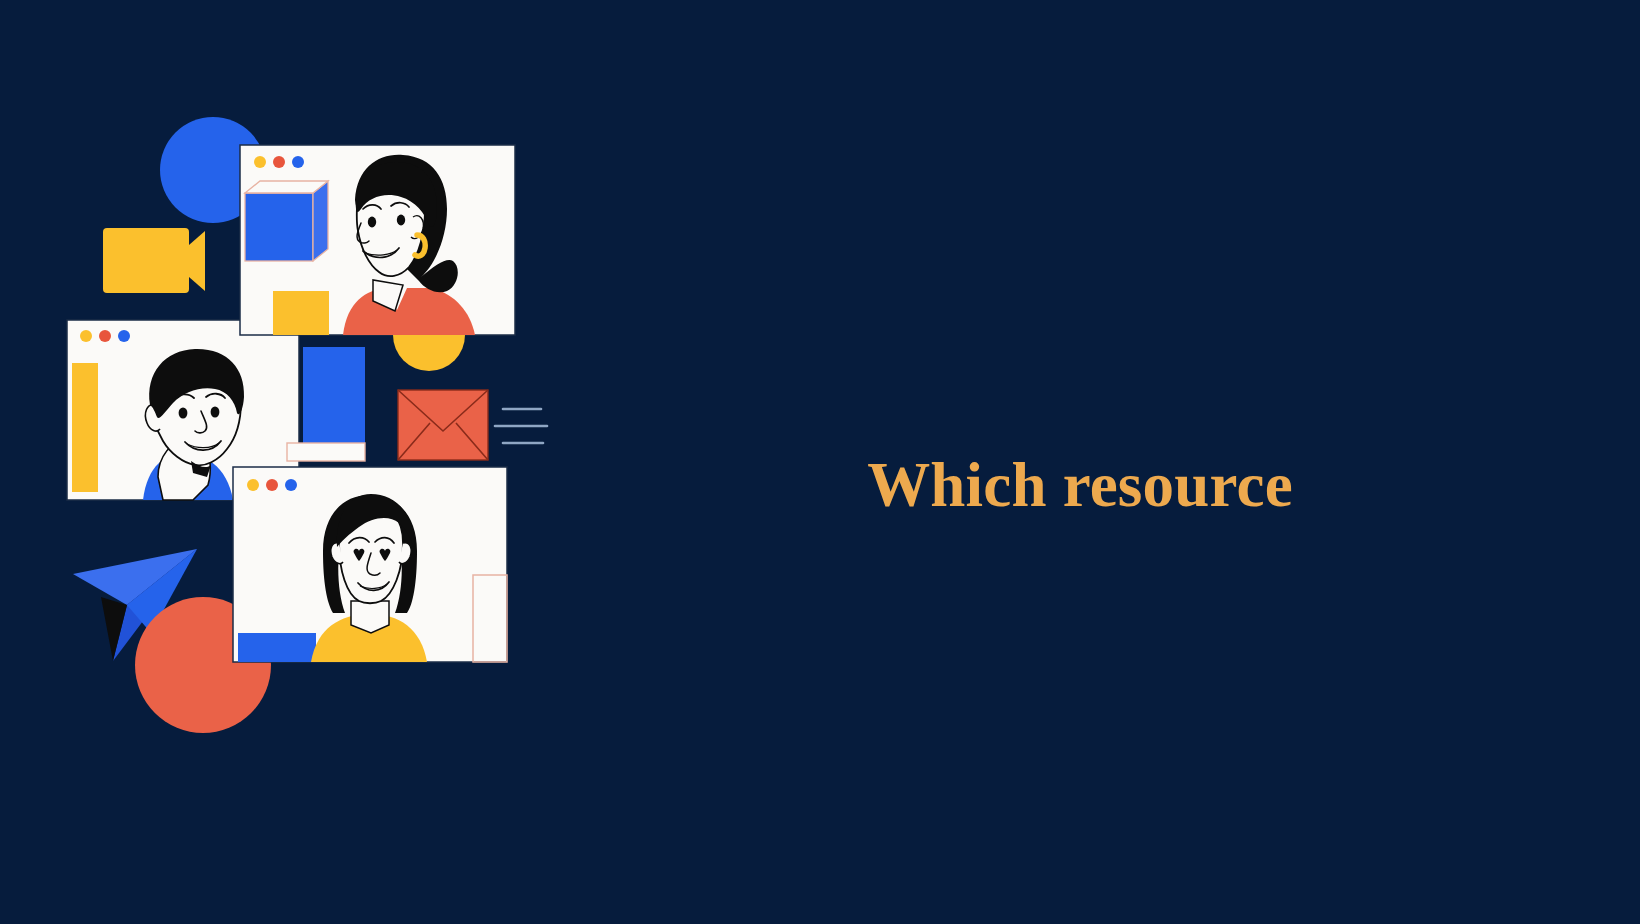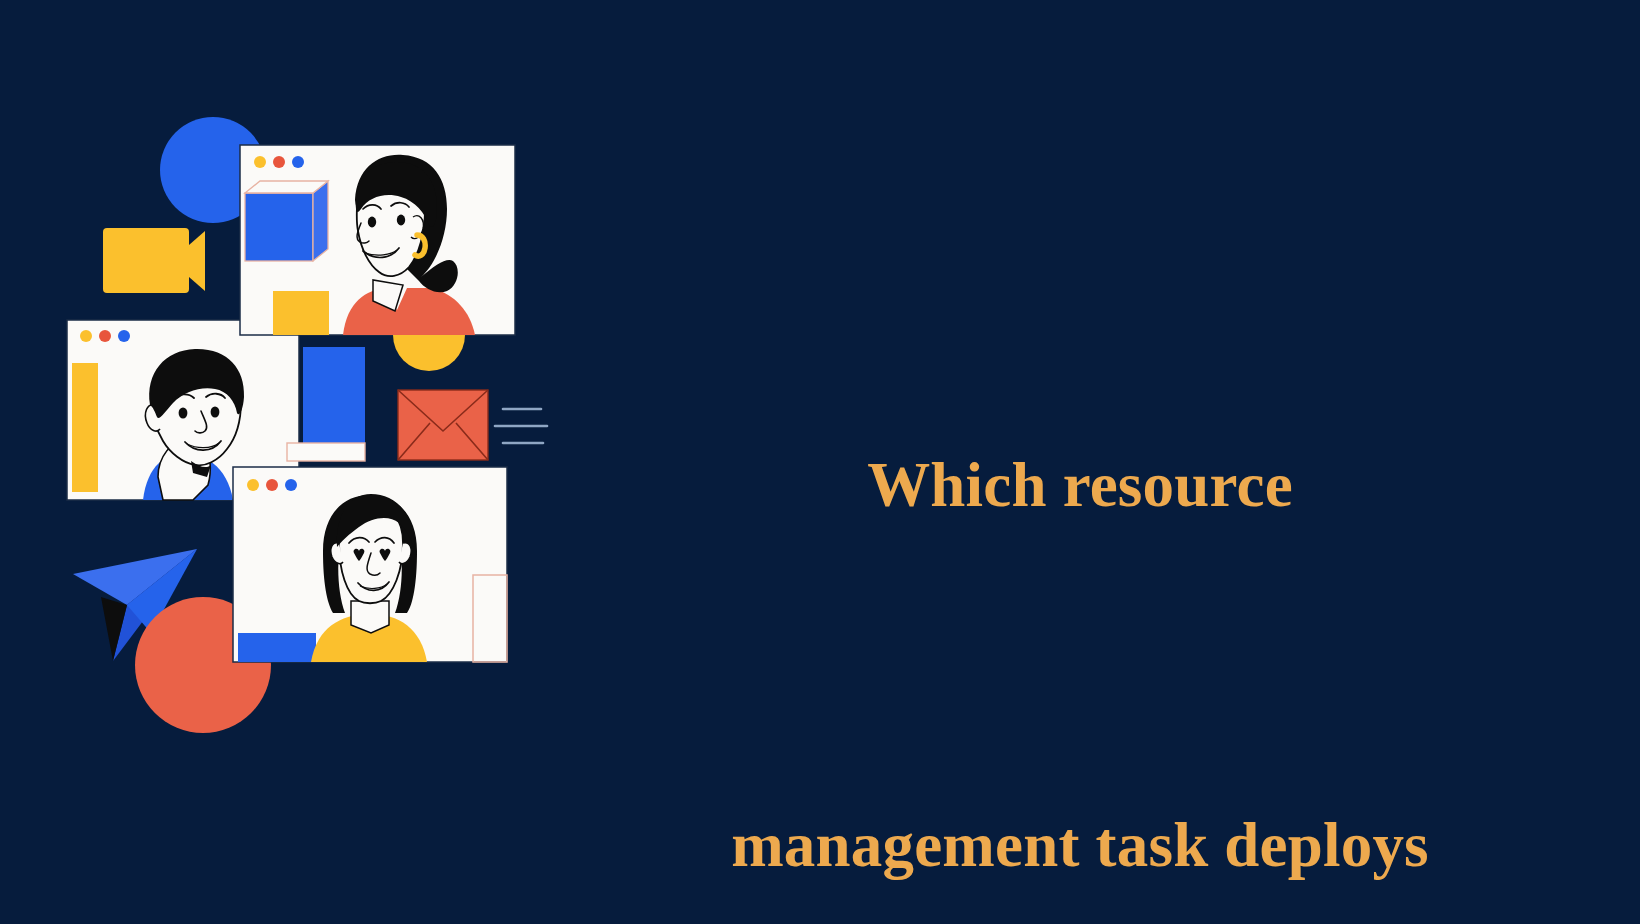--- a/index.html
+++ b/index.html
@@ -190,18 +190,17 @@
           <path d="M303 478 C312 488 326 488 334 477" fill="none" stroke="#0d0d0d" stroke-width="1.7" stroke-linecap="round"></path>
           <path d="M305 481 C314 485 326 484 332 479" fill="none" stroke="#0d0d0d" stroke-width="1.2"></path>
         </g>
       </g>
 
     </svg>
   </div>
 
   <div id="headline" style="color: rgb(237, 169, 78); text-align: center;">
     <span class="line">Which resource</span>
-    <span class="line">management task deploys</span>
     
     
   </div>
 
 </div>
 
 </body></html>

